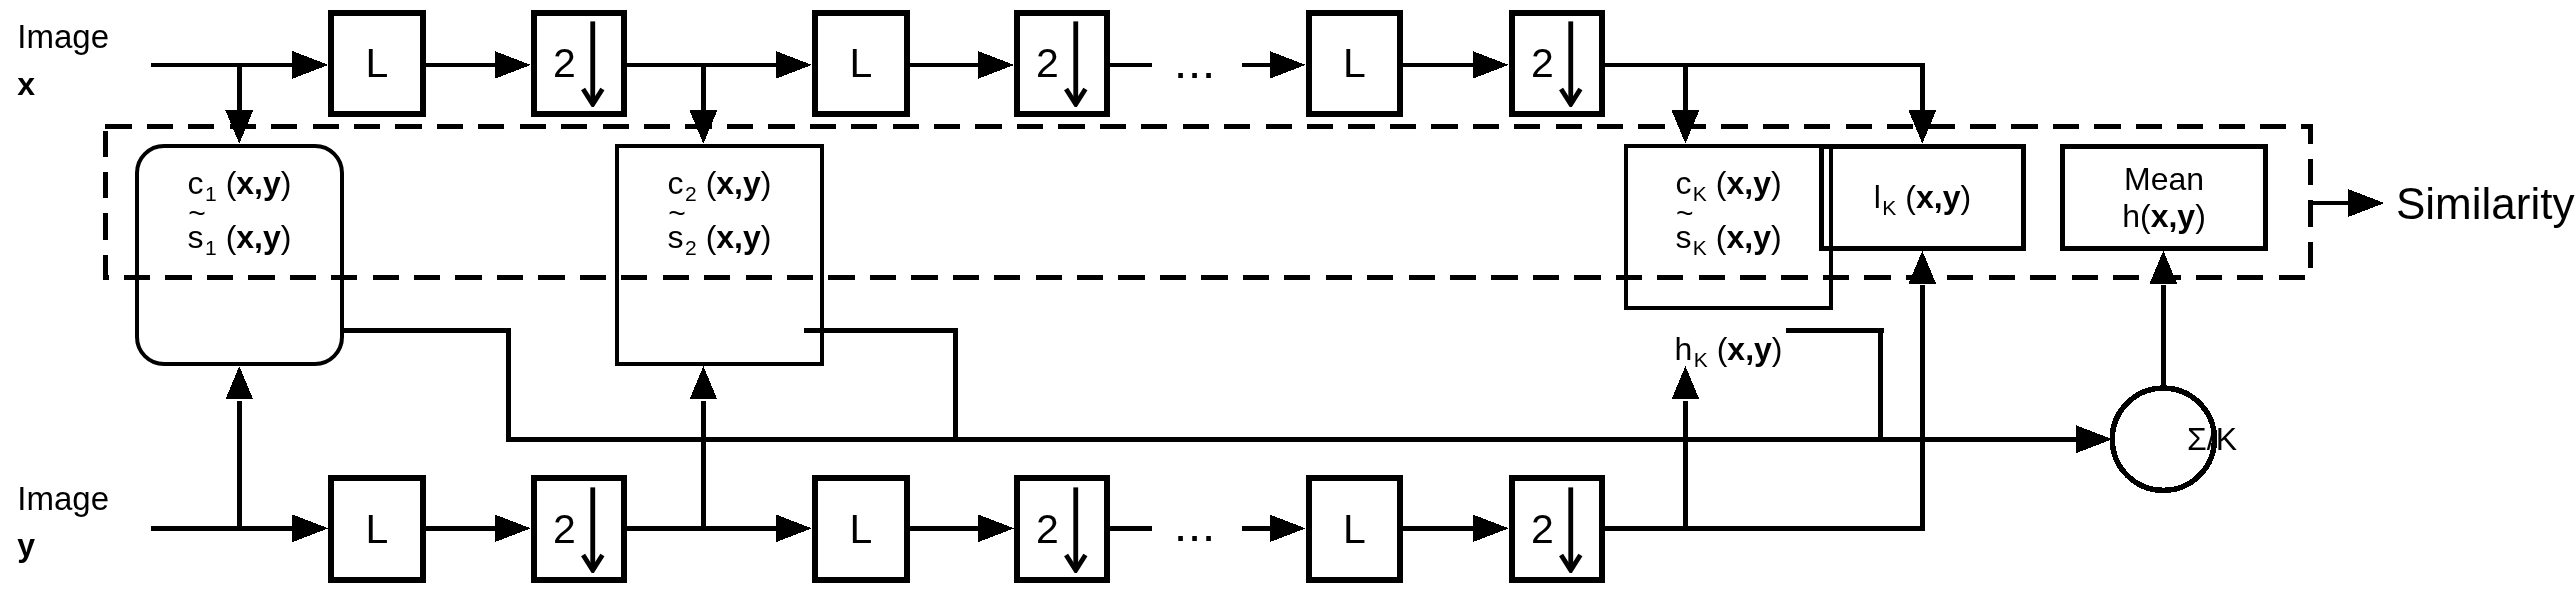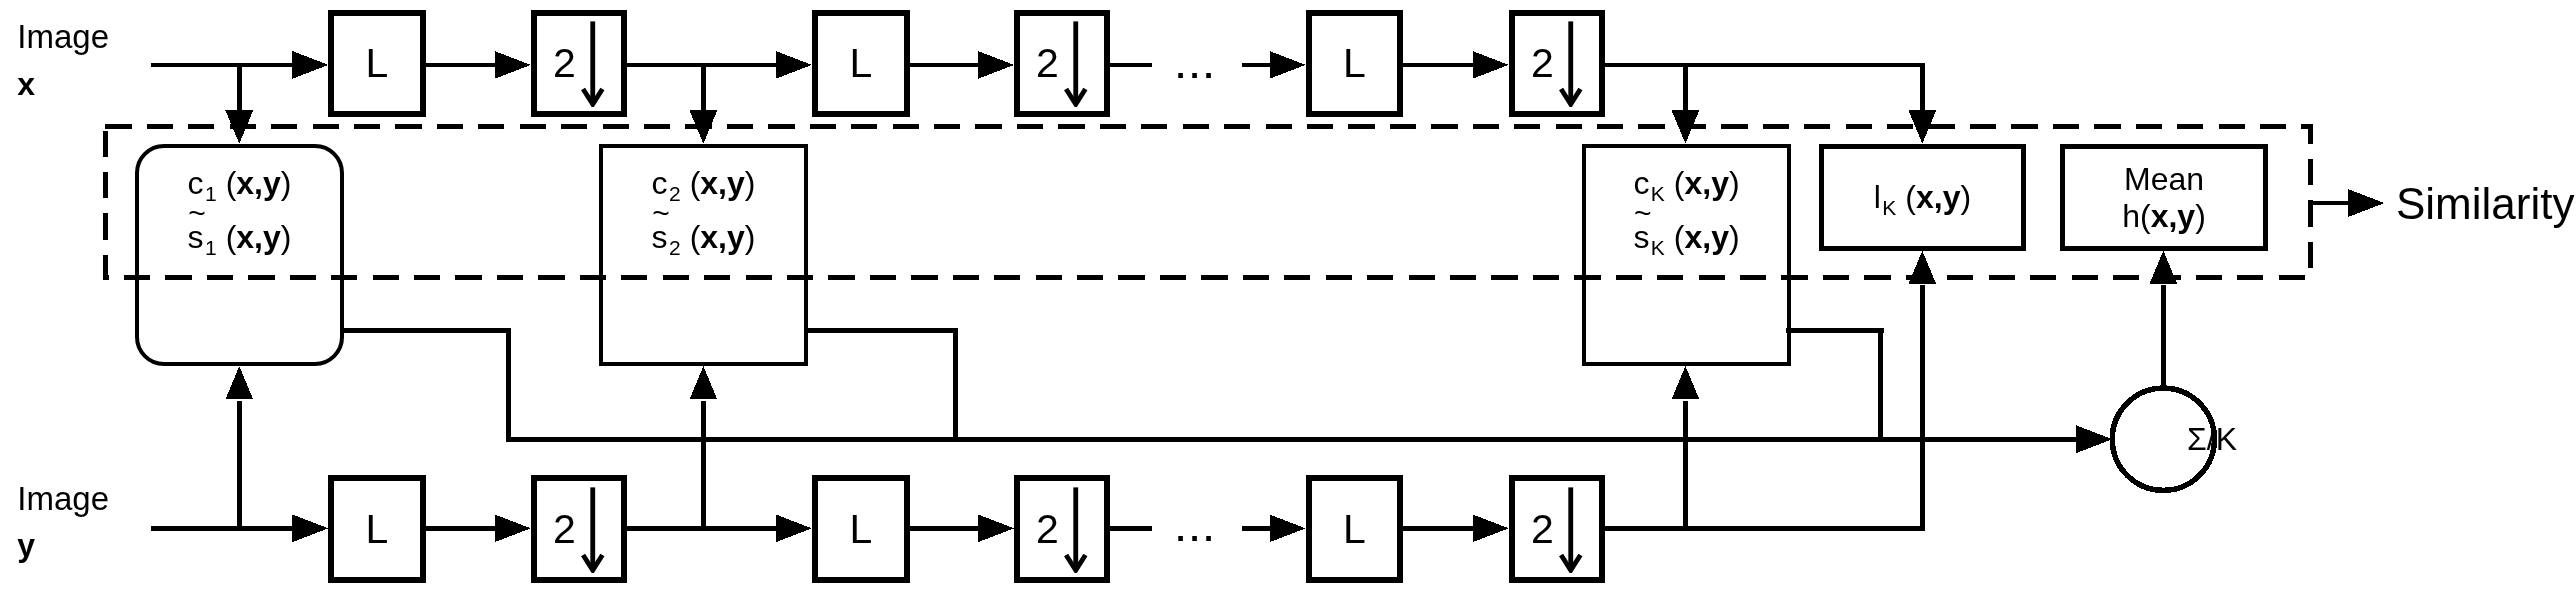--- a/index.html
+++ b/index.html
@@ -195,27 +195,28 @@
           <line x1="17" y1="2" x2="17" y2="120"></line>
           <polyline points="3,100 17,122 31,100"></polyline>
         </g>
       </svg>
   </div>
 
   <div class="box scalebox" style="left:135px;top:144px;width:209px;height:222px;border-radius:29px;">
     <div class="srow" style="top:15px;"><span>c</span><span class="sb">1</span><span class="args"><span>(</span><b>x,y</b><span>)</span></span></div>
     <div class="srow" style="top:69px;"><span class="basewrap"><span class="tilde">~</span><span>s</span></span><span class="sb">1</span><span class="args"><span>(</span><b>x,y</b><span>)</span></span></div>
   </div>
-  <div class="box scalebox" style="left:599px;top:144px;width:209px;height:222px;padding-left:33px;">
+  <div class="box scalebox" style="left:615px;top:144px;width:209px;height:222px;padding-left:33px;">
     <div class="srow" style="top:15px;"><span>c</span><span class="sb">2</span><span class="args"><span>(</span><b>x,y</b><span>)</span></span></div>
     <div class="srow" style="top:69px;"><span class="basewrap"><span class="tilde">~</span><span>s</span></span><span class="sb">2</span><span class="args"><span>(</span><b>x,y</b><span>)</span></span></div>
   </div>
-  <div class="box scalebox" style="left:1582px;top:144px;width:209px;height:222px;">
+  <div class="box scalebox" style="left:1624px;top:144px;width:209px;height:166px;">
     <div class="srow" style="top:15px;"><span>c</span><span class="sb">K</span><span class="args"><span>(</span><b>x,y</b><span>)</span></span></div>
     <div class="srow" style="top:69px;"><span class="basewrap"><span class="tilde">~</span><span>s</span></span><span class="sb">K</span><span class="args"><span>(</span><b>x,y</b><span>)</span></span></div>
+    <div class="srow" style="top:181px;"><span>h</span><span class="sb">K</span><span class="args"><span>(</span><b>x,y</b><span>)</span></span></div>
   </div>
 
   <div class="box smallbox meanbox" style="left:2060px;top:144px;width:208px;height:107px;">
     <div class="m1">Mean</div>
     <div class="m2"><span>h(</span><b>x,y</b><span>)</span></div>
   </div>
 
   <div class="box smallbox" style="left:1819px;top:144px;width:207px;height:107px;">
     <span style="white-space:nowrap;"><span>l</span><span class="sb">K</span><span class="args"><span>(</span><b>x,y</b><span>)</span></span></span>
   </div>

